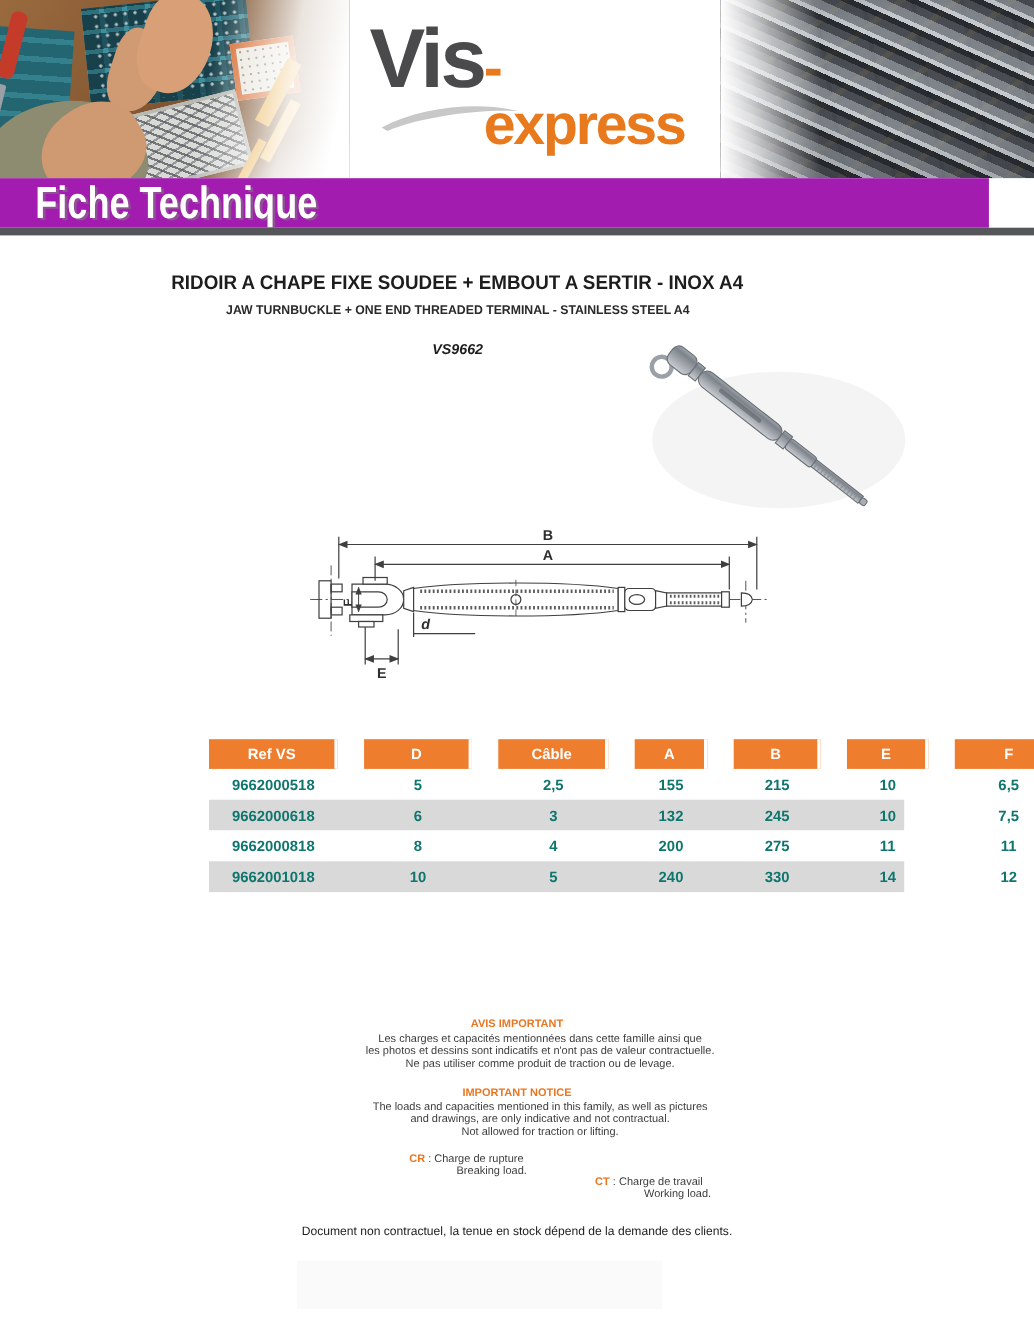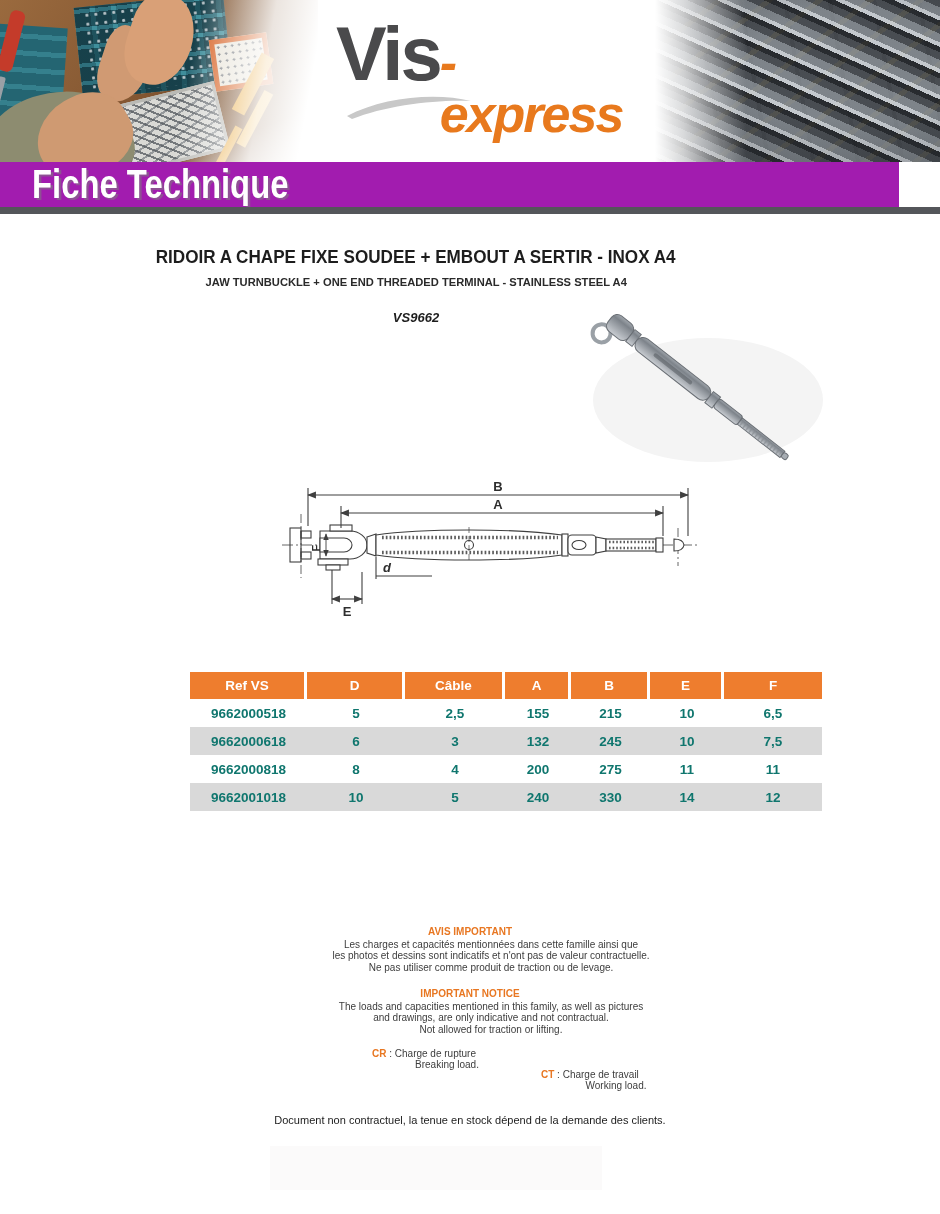--- a/index.html
+++ b/index.html
@@ -52,21 +52,21 @@
         repeating-linear-gradient(80deg, transparent 0 22px, rgba(20,22,25,.5) 22px 26px, transparent 26px 44px);
   }
   .pr-vignette { position:absolute; inset:0;
       background:radial-gradient(ellipse at 70% 40%, transparent 40%, rgba(25,28,32,.35) 100%); }
   .pr-fade { position:absolute; inset:0;
       background:linear-gradient(to right, #fff 0%, rgba(255,255,255,.75) 10%, rgba(255,255,255,0) 32%); }
 
   .logo { position:absolute; left:336px; top:16px; width:270px; height:130px; }
   .logo-row { display:flex; align-items:baseline; }
   .logo-vis { font-size:76px; font-weight:bold; color:#4a4a4c; letter-spacing:-3px; line-height:1; }
-  .logo-express { font-size:52px; font-weight:bold; font-style:italic; color:#e8791d; letter-spacing:-2px; line-height:1; }
+  .logo-express { font-size:52px; font-weight:bold; color:#e8791d; letter-spacing:-2px; line-height:1; }
   .logo-swoosh { position:absolute; left:8px; top:76px; }
 
   
   .banner { position:absolute; left:0; top:162px; width:899px; height:45px; background:#a21caf;
       display:flex; align-items:center; justify-content:flex-start; }
   .banner-text { color:#fff; font-weight:bold; font-size:41px; letter-spacing:0px;
       transform:scaleX(.8); text-shadow:3px 2px 0 rgba(125,125,125,.55); white-space:nowrap; }
   .darkbar { position:absolute; left:0; top:207px; width:940px; height:7px; background:#54565a; }
 
   
@@ -76,21 +76,21 @@
   .t-ref  { top:310px; } .t-ref span { font-size:13px; font-weight:bold; font-style:italic; color:#1d1d1d; }
   .titlewrap span { display:block; }
 
   
   .prodphoto { position:absolute; left:583px; top:300px; }
   .drawing { position:absolute; left:274px; top:478px; }
   .drawing text { font-family:"Liberation Sans",sans-serif; fill:#2e2e2e; }
 
   
   .spec-table { position:absolute; left:190px; top:672px; width:632px; font-size:13.5px; }
-  .trow { display:grid; grid-template-columns:117px 98px 100px 66px 79px 74px 98px; }
+  .trow { display:grid; grid-template-columns:117px 98px 100px 66px 79px 74px 98px;gap:24px; }
   .thead .cell { background:#ee7d2e; color:#fff; font-weight:bold; height:27px; border-right:3px solid #fff; }
   .thead .cell:last-child { border-right:none; }
   .cell { display:flex; align-items:center; justify-content:center; height:28px; font-weight:bold; color:#0f766e; }
   .r-odd  { background:#ffffff; }
   .r-even { background:#d9d9d9; }
 
   
   .notice { position:absolute; left:0; width:940px; text-align:center; color:#3d3d3d; font-size:10px; line-height:11.5px; }
   .notice .ntitle { color:#e87722; font-weight:bold; font-size:10px; margin-bottom:1px; }
   .prelines { white-space:pre-line;margin-left:42px; }

